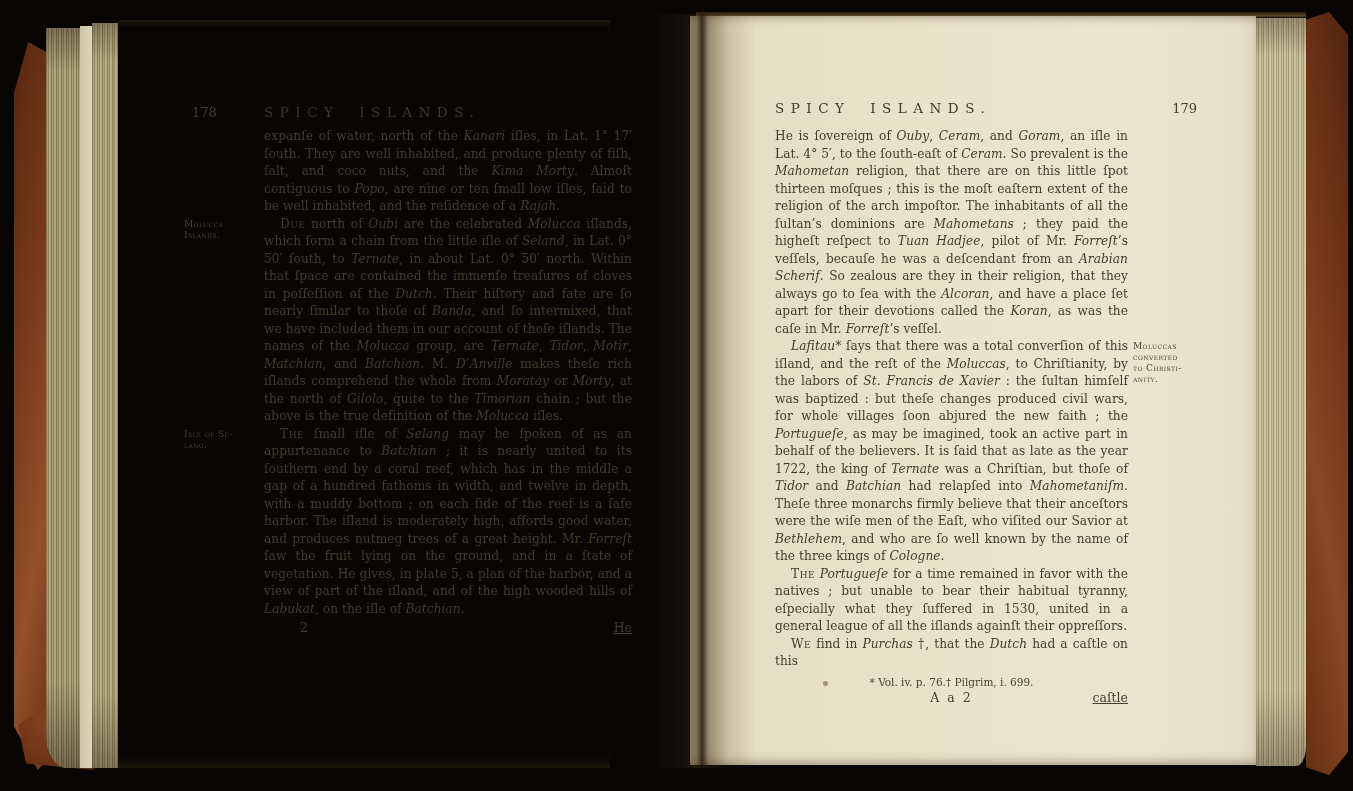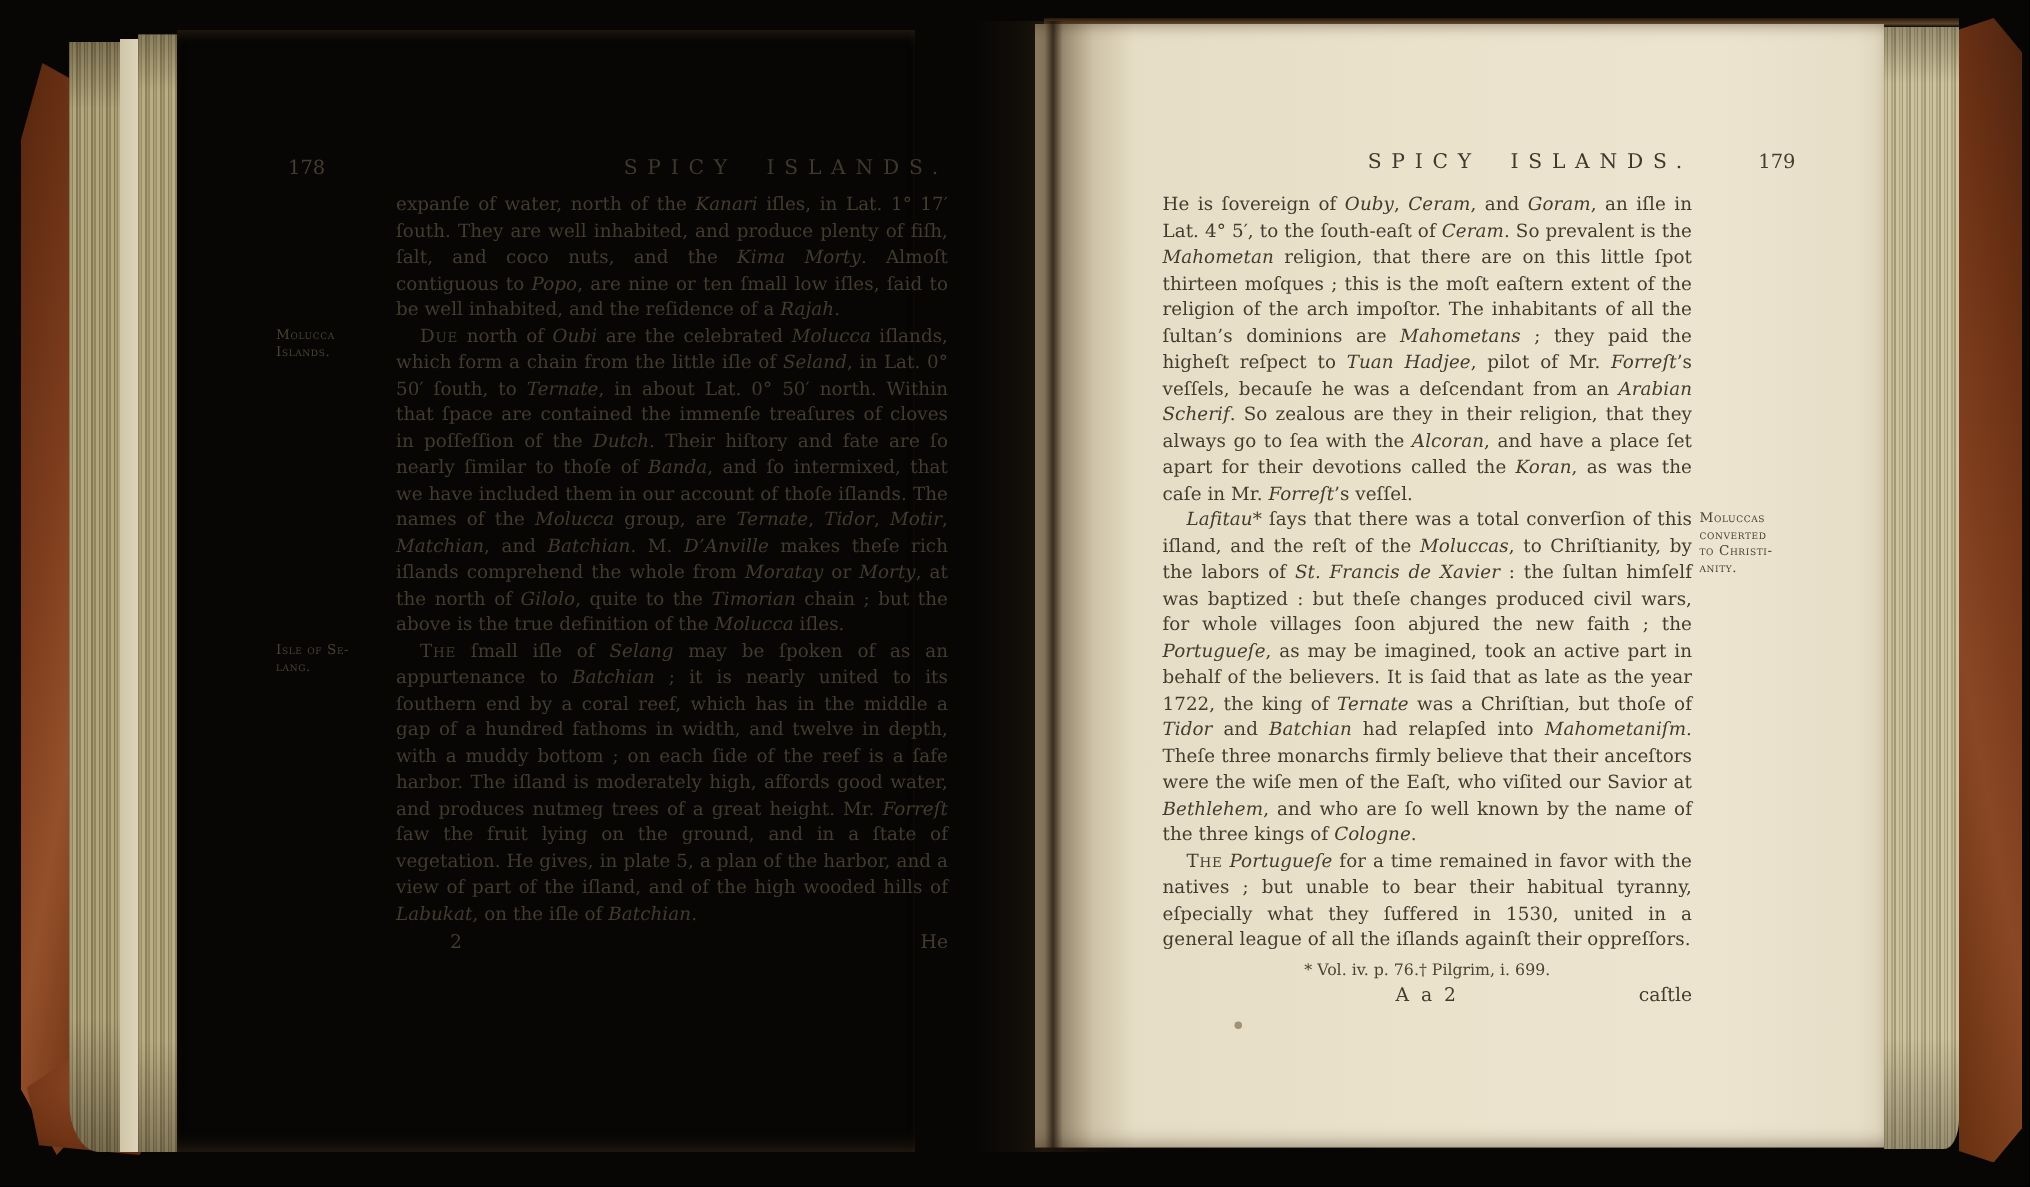--- a/index.html
+++ b/index.html
@@ -41,21 +41,21 @@
     background:linear-gradient(90deg,#dbd1b6 0,#e7decا 0,#e7deca 3%,#ebe3cf 12%,#ece4d0 55%,#e7dfc9 85%,#dcd2b8 96%,#c9bc9e 100%);}
   .page-right{left:690px;top:16px;width:566px;height:749px;
     box-shadow:inset 0 7px 9px -6px rgba(80,60,35,.5),inset 0 -9px 11px -7px rgba(80,60,35,.5);
     background:linear-gradient(90deg,#c3b495 0,#d8cdaf 4%,#e6ddc6 12%,#ebe2cc 45%,#ece4cf 80%,#e7dec8 97%,#ded4bb 100%);}
   .gutter{position:absolute;left:648px;top:14px;width:108px;height:754px;pointer-events:none;z-index:5;
     background:linear-gradient(90deg,rgba(73,53,31,0) 0%,rgba(73,53,31,.16) 30%,rgba(56,38,20,.5) 45%,rgba(30,19,8,.85) 50%,rgba(56,38,20,.4) 56%,rgba(73,53,31,.1) 75%,rgba(73,53,31,0) 100%);}
 
   
   .header{position:absolute;top:84px;left:0;width:100%;height:20px;}
   .running-head{position:absolute;font-size:13.5px;letter-spacing:6.5px;word-spacing:9px;
-    text-align:right;color:#3f382c;}
+    text-align:left;color:#3f382c;}
   .rh-left{left:146px;width:368px;}
   .rh-right{left:85px;width:353px;}
   .pagenum{position:absolute;font-size:13px;color:#453d30;}
   .pn-left{left:74px;top:1px;}
   .pn-right{right:59px;top:1px;}
 
   .body-col{position:absolute;}
   .bc-left{left:146px;top:108px;width:368px;}
   .bc-right{left:85px;top:112px;width:353px;}
   .para{margin:0;text-align:justify;text-indent:16px;position:relative;
@@ -65,21 +65,21 @@
   .margin-note{position:absolute;width:74px;font-size:9px;line-height:11px;
     font-variant:small-caps;letter-spacing:.4px;color:#4a4233;text-indent:0;text-align:left;}
   .mn-left{left:-80px;top:3px;}
   .mn-right{right:-79px;top:3px;}
 
   .footnotes{display:flex;justify-content:center;margin-top:5px;
     font-size:10.5px;color:#4a4233;}
   .page-foot{position:relative;height:18px;margin-top:2px;font-size:12.5px;}
   .sig-left{position:absolute;left:36px;}
   .sig-center{position:absolute;left:50%;transform:translateX(-50%);letter-spacing:2px;}
-  .catchword{position:absolute;right:0;}
+  .catchword{position:absolute;right:0;text-decoration:underline;}
   .foxing{position:absolute;left:133px;top:665px;width:5px;height:5px;border-radius:50%;
     background:#7d6845;opacity:.65;}
 </style>
 </head>
 <body>
 
 <div class="stage">
   <div class="book">
 
     <div class="cover-left"></div>
@@ -109,20 +109,21 @@
 
     <div class="page page-right">
       <div class="header">
         <div class="running-head rh-right">SPICY ISLANDS.</div>
         <span class="pagenum pn-right">179</span>
       </div>
       <div class="body-col bc-right">
         <p class="para no-indent"><span>He is ſovereign of <i>Ouby</i>, <i>Ceram</i>, and <i>Goram</i>, an iſle in Lat. 4° 5′, to the ſouth-eaſt of <i>Ceram</i>.  So prevalent is the <i>Mahometan</i> religion, that there are on this little ſpot thirteen moſques ; this is the moſt eaſtern extent of the religion of the arch impoſtor. The inhabitants of all the ſultan’s dominions are <i>Mahometans</i> ; they paid the higheſt reſpect to <i>Tuan Hadjee</i>, pilot of Mr. <i>Forreſt</i>’s veſſels, becauſe he was a deſcendant from an <i>Arabian Scherif</i>. So zealous are they in their religion, that they always go to ſea with the <i>Alcoran</i>, and have a place ſet apart for their devotions called the <i>Koran</i>, as was the caſe in Mr. <i>Forreſt</i>’s veſſel.</span></p>
         <p class="para"><span class="margin-note mn-right">Moluccas<br>converted<br>to Christi-<br>anity.</span><span><i>Lafitau</i>* ſays that there was a total converſion of this iſland, and the reſt of the <i>Moluccas</i>, to Chriſtianity, by the labors of <i>St. Francis de Xavier</i> : the ſultan himſelf was baptized : but theſe changes produced civil wars, for whole villages ſoon abjured the new faith ; the <i>Portugueſe</i>, as may be imagined, took an active part in behalf of the believers.  It is ſaid that as late as the year 1722, the king of <i>Ternate</i> was a Chriſtian, but thoſe of <i>Tidor</i> and <i>Batchian</i> had relapſed into <i>Mahometaniſm</i>.  Theſe three monarchs firmly believe that their anceſtors were the wiſe men of the Eaſt, who viſited our Savior at <i>Bethlehem</i>, and who are ſo well known by the name of the three kings of <i>Cologne</i>.</span></p>
         <p class="para"><span><sc>The</sc> <i>Portugueſe</i> for a time remained in favor with the natives ; but unable to bear their habitual tyranny, eſpecially what they ſuffered in 1530, united in a general league of all the iſlands againſt their oppreſſors.</span></p>
+        <p class="para"><span><sc>We</sc> find in <i>Purchas</i> †, that the <i>Dutch</i> had a caſtle on this</span></p>
         <div class="footnotes">
           <span>* Vol. iv. p. 76.</span>
           <span>† Pilgrim, i. 699.</span>
         </div>
         <div class="page-foot">
           <span class="sig-center">A a 2</span>
           <span class="catchword">caſtle</span>
         </div>
       </div>
       <div class="foxing"></div>

